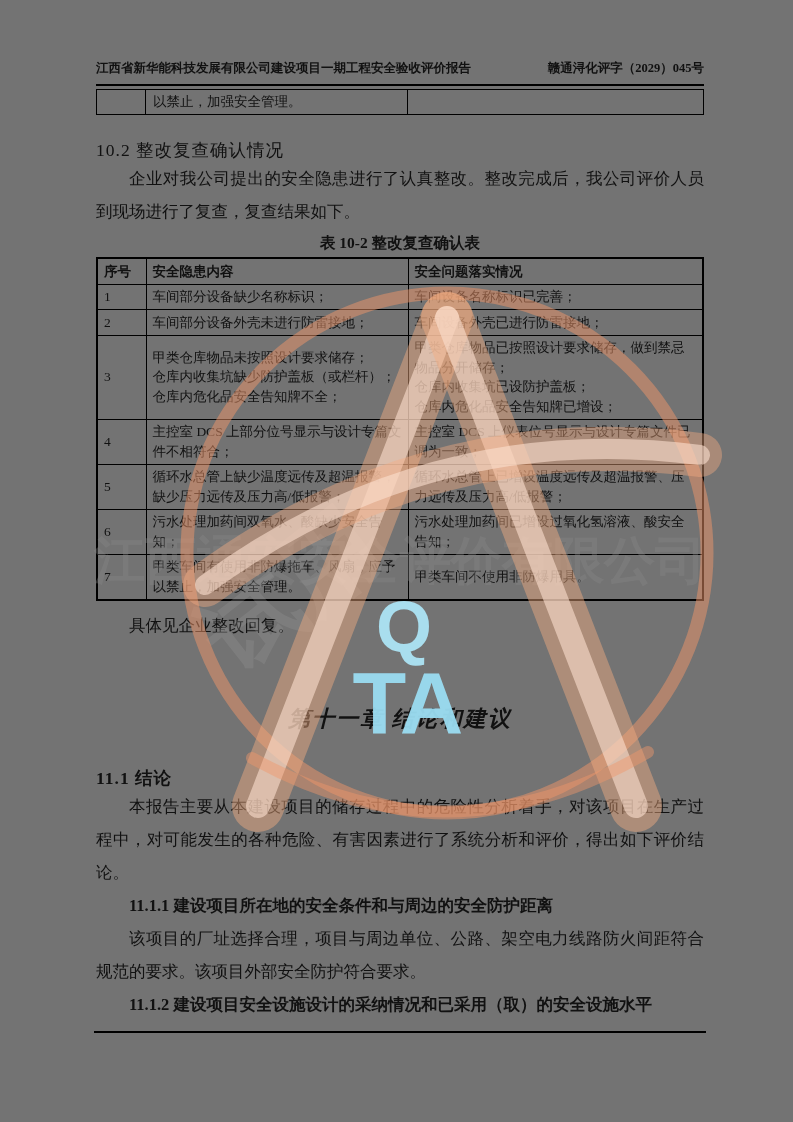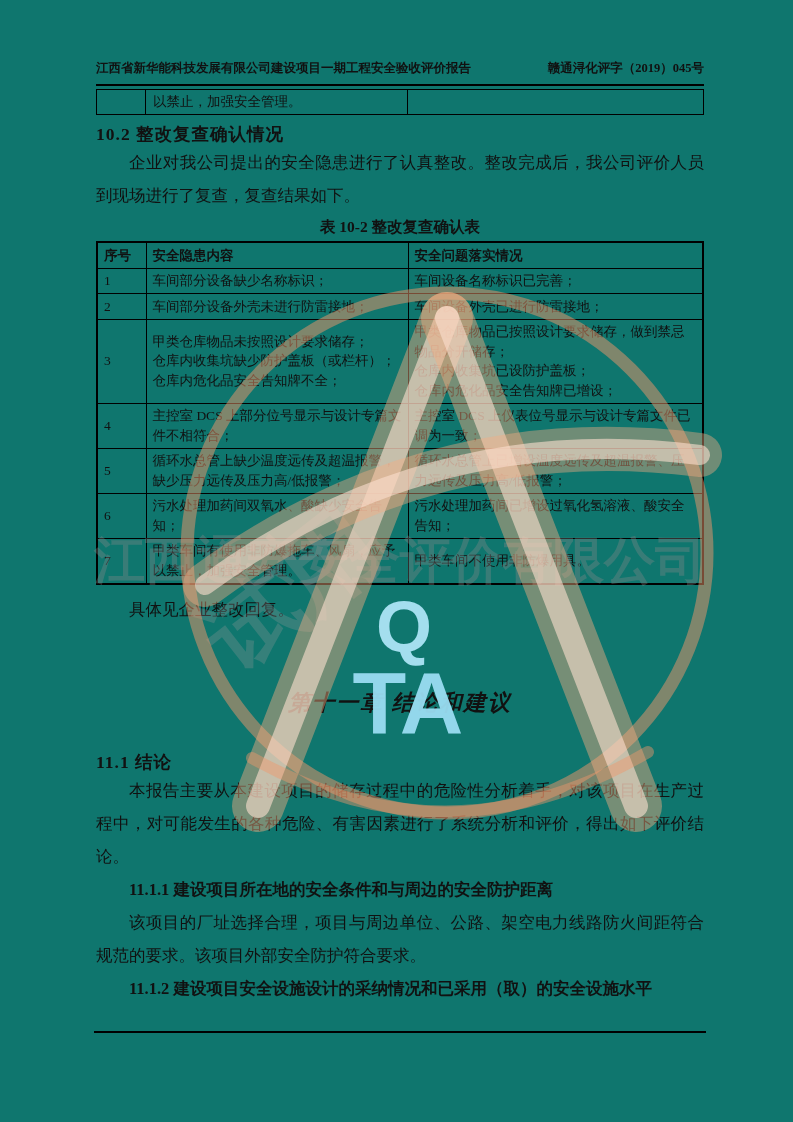--- a/index.html
+++ b/index.html
@@ -1,21 +1,21 @@
 <!DOCTYPE html>
 <html><head>
 <meta charset="utf-8">
 <style>
   * { margin:0; padding:0; box-sizing:border-box; }
   html,body { background:#e8e8e8; }
   .page {
     position:relative;
     width:793px; height:1122px;
     margin:0 auto;
-    background:#0f766e;
+    background:#737373;
     font-family:"Liberation Serif","DejaVu Serif",serif;
     color:#111;
     overflow:hidden;
   }
   .content {
     position:absolute;
     left:96px; top:60px;
     width:608px;
   }
   .page-header {
@@ -35,23 +35,23 @@
     border:1.5px solid #000;
     font-size:13.5px;
     height:25px;
     padding:2px 7px;
     vertical-align:middle;
   }
   .col-no  { width:49px; }
   .col-issue { width:262px; }
 
   .sec-title {
-    margin-top:7px;
+    margin-top:23px;
     font-size:17.5px;
-    font-weight:bold;
+    font-weight:normal;
     letter-spacing:1px;
   }
   .para {
     margin-top:0;
     font-size:16.5px;
     line-height:33px;
     text-indent:2em;
     text-align:justify;
   }
   .table-caption {
@@ -107,21 +107,21 @@
   }
 </style>
 </head>
 <body>
 
 <div class="page">
   <div class="content">
 
     <div class="page-header">
       <span class="left">江西省新华能科技发展有限公司建设项目一期工程安全验收评价报告</span>
-      <span class="right">赣通浔化评字（2019）045号</span>
+      <span class="right">赣通浔化评字（2029）045号</span>
     </div>
 
     <table class="cont-table">
       <tbody>
           <tr>
         <td class="col-no"></td>
         <td class="col-issue">以禁止，加强安全管理。</td>
         <td></td>
       </tr>
     </tbody>

